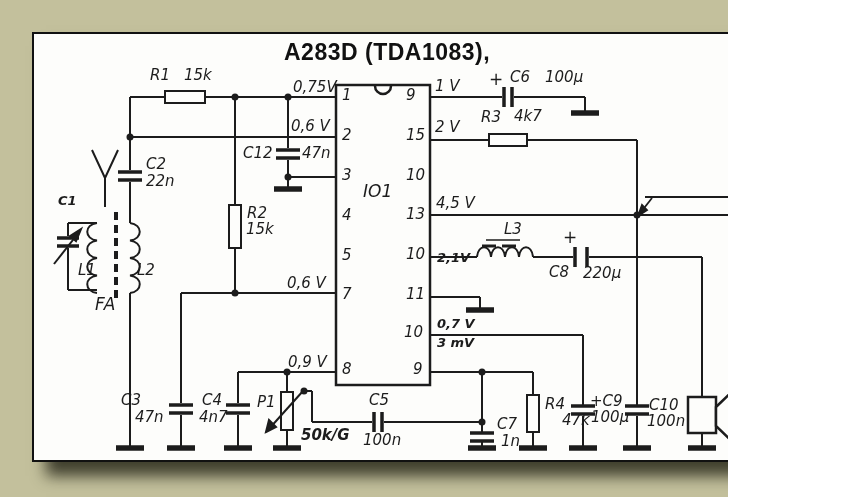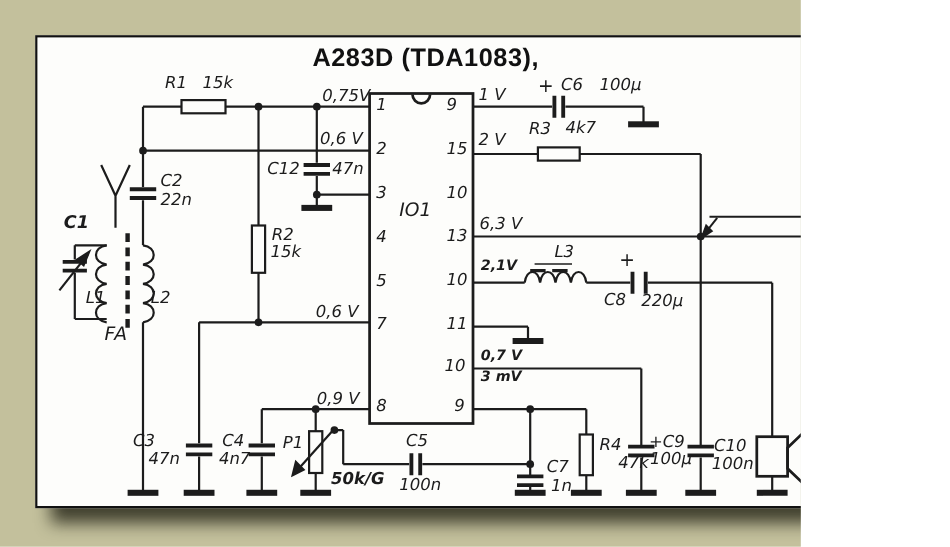--- a/index.html
+++ b/index.html
@@ -14,21 +14,21 @@
     box-shadow:14px 14px 14px rgba(20,20,10,.75);
   }
   svg{position:absolute;left:0;top:0;}
   .lbl{
     position:absolute;color:#1c1c1c;font-style:italic;
     font-size:15px;line-height:1.05;white-space:nowrap;
     font-family:"DejaVu Sans",sans-serif;
   }
   .b{font-weight:bold;}
   .s13{font-size:13px;}
-  .s12{font-size:16px;}
+  .s12{font-size:13px;}
   .s17{font-size:17px;}
   .title{
     font-style:normal;font-weight:bold;font-size:23px;letter-spacing:.5px;
     font-family:"Liberation Sans",sans-serif;color:#111;
   }
   .pin{font-size:15px;}
 </style>
 </head>
 <body>
 
@@ -189,22 +189,22 @@
   <div class="lbl" style="left:583px;top:266px">220µ</div>
 
   <div class="lbl s17" style="left:746px;top:204px">+U1</div>
 
   <div class="lbl" style="left:293px;top:80px">0,75V</div>
   <div class="lbl" style="left:291px;top:119px">0,6 V</div>
   <div class="lbl" style="left:287px;top:276px">0,6 V</div>
   <div class="lbl" style="left:288px;top:355px">0,9 V</div>
   <div class="lbl" style="left:435px;top:79px">1 V</div>
   <div class="lbl" style="left:435px;top:120px">2 V</div>
-  <div class="lbl" style="left:436px;top:196px">6,3 V</div>
-  <div class="lbl b s13" style="left:437px;top:235px">2,1V</div>
+  <div class="lbl" style="left:436px;top:196px">4,5 V</div>
+  <div class="lbl b s13" style="left:437px;top:251px">2,1V</div>
   <div class="lbl b s13" style="left:437px;top:317px">0,7 V</div>
   <div class="lbl b s13" style="left:437px;top:336px">3 mV</div>
 
   <div class="lbl s17" style="left:363px;top:183px">IO1</div>
   <div class="lbl pin" style="left:342px;top:88px">1</div>
   <div class="lbl pin" style="left:342px;top:128px">2</div>
   <div class="lbl pin" style="left:342px;top:168px">3</div>
   <div class="lbl pin" style="left:342px;top:208px">4</div>
   <div class="lbl pin" style="left:342px;top:248px">5</div>
   <div class="lbl pin" style="left:342px;top:287px">7</div>

